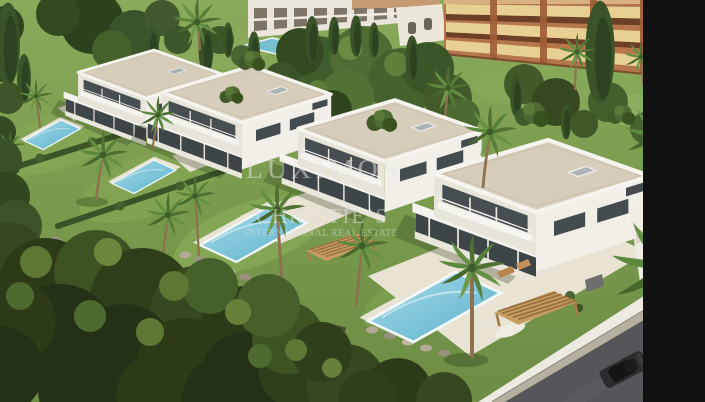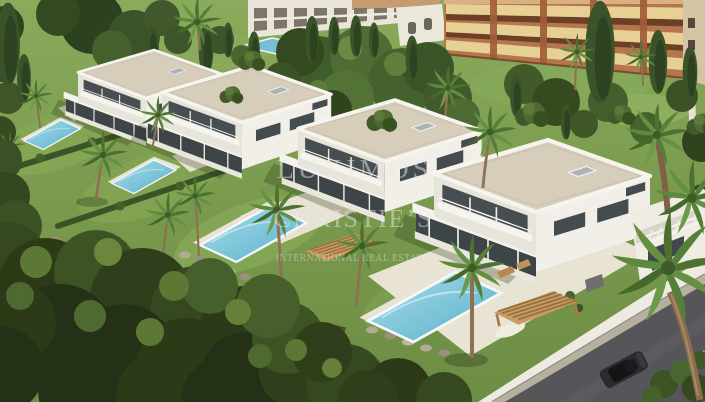--- a/index.html
+++ b/index.html
@@ -1,24 +1,24 @@
 <!DOCTYPE html>
 <html><head>
 <meta charset="utf-8">
 <style>
   html,body{margin:0;padding:0;background:#111;}
-  .canvas{position:relative;width:705px;height:402px;overflow:hidden;
+  .canvas{position:relative;width:643px;height:402px;overflow:hidden;
           font-family:"Liberation Sans",sans-serif;background:#14532d;text-decoration:underline;}
   .canvas svg{position:absolute;left:0;top:0;display:block;}
   .wm{position:absolute;left:0;right:0;top:155px;text-align:center;
       color:rgba(232,232,230,0.5);font-family:"Liberation Serif",serif;
       pointer-events:none;user-select:none;}
   .wm-brand{font-size:28px;letter-spacing:4px;text-indent:4px;line-height:1;font-weight:400;}
-  .wm-partner{font-size:26px;letter-spacing:2px;text-indent:2px;line-height:1;margin-top:23px;}
-  .wm-tagline{font-size:9.5px;letter-spacing:0.6px;line-height:1;margin-top:22px;
+  .wm-partner{font-size:21px;letter-spacing:2px;text-indent:2px;line-height:1;margin-top:23px;}
+  .wm-tagline{font-size:9.5px;letter-spacing:0.6px;line-height:1;margin-top:2px;
               color:rgba(230,230,228,0.45);}
   .site-url{position:absolute;left:0;right:0;top:361px;text-align:center;
             font-size:15px;font-weight:600;letter-spacing:0.3px;
             color:rgba(250,250,248,0.8);text-shadow:0 0 2px rgba(0,0,0,0.25);
             pointer-events:none;user-select:none;}
 </style>
 </head>
 <body>
 
 <div class="canvas">

